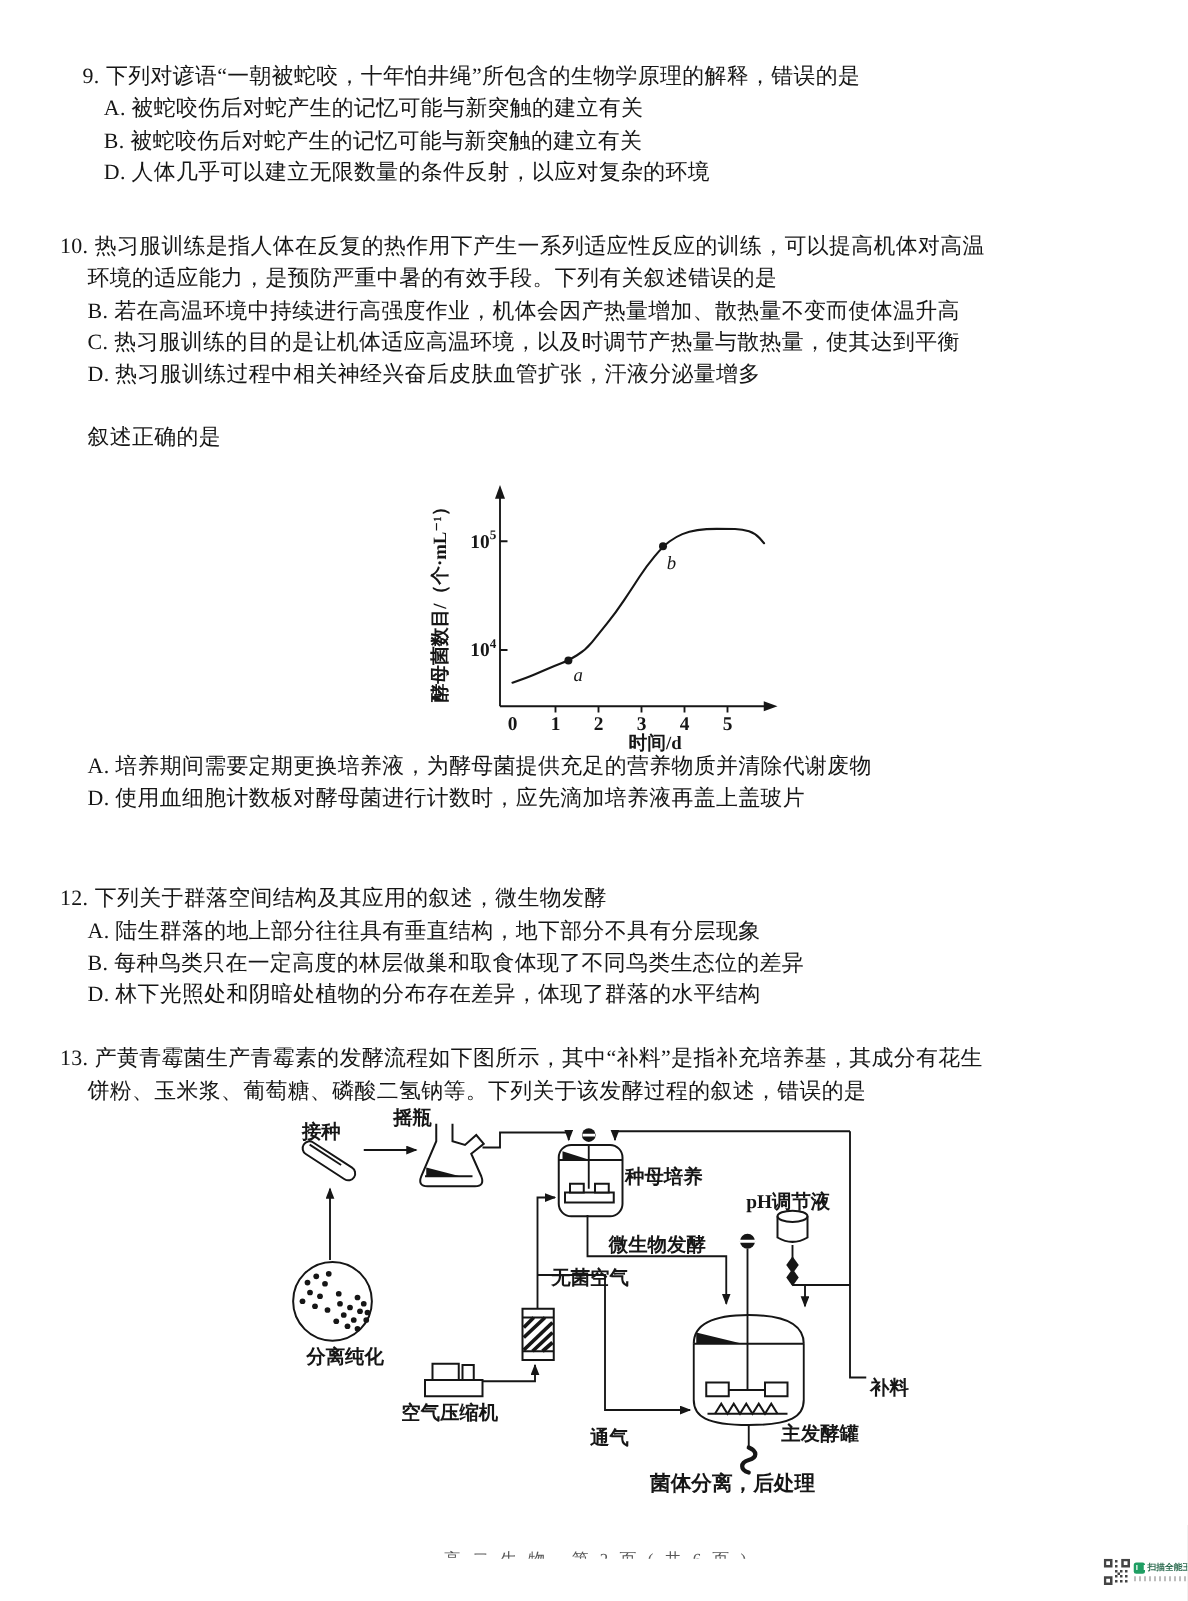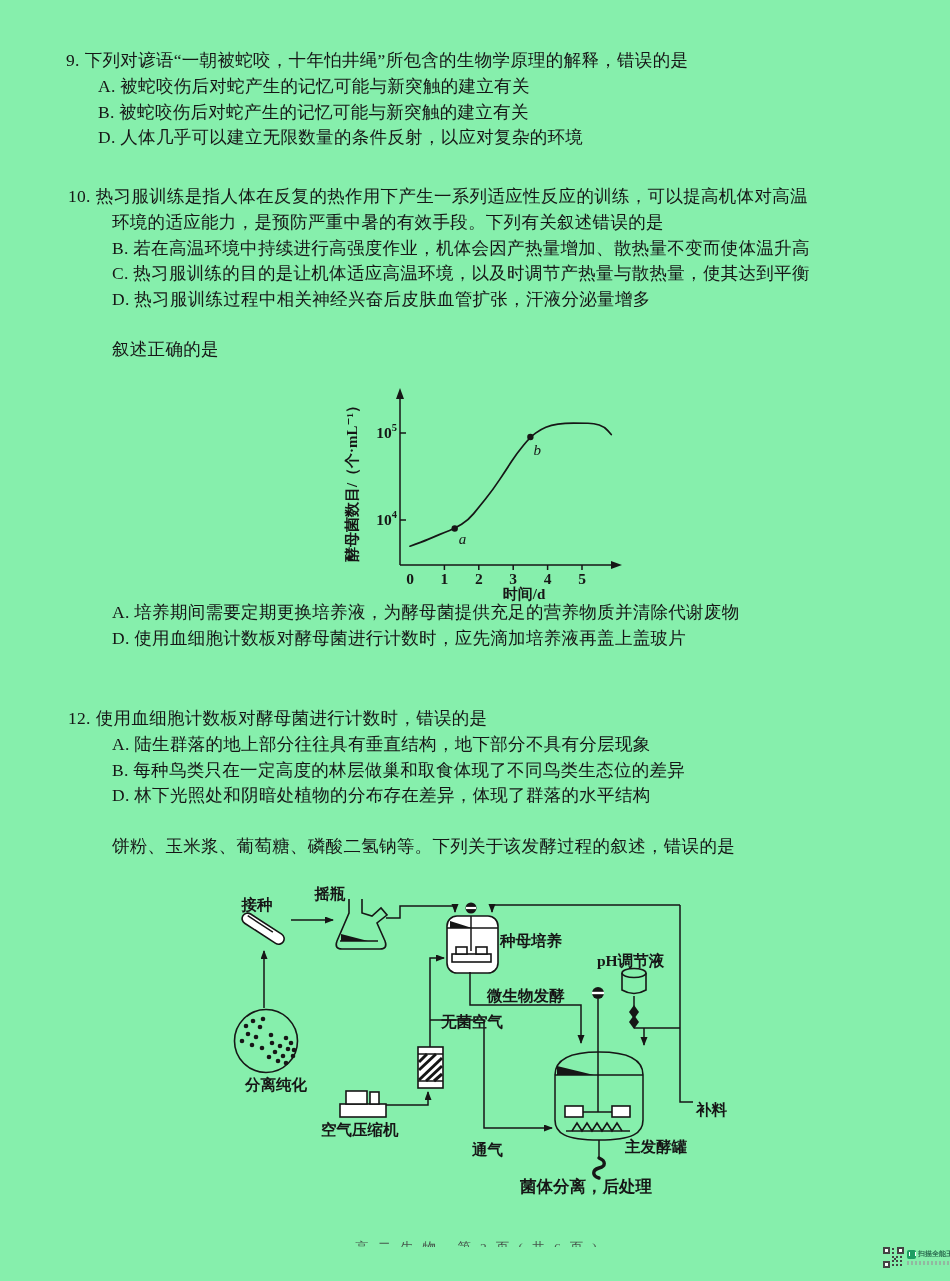--- a/index.html
+++ b/index.html
@@ -1,22 +1,22 @@
 <!DOCTYPE html>
 <html><head>
 <meta charset="utf-8">
 <style>
   html,body{margin:0;padding:0;background:#e8e8e8;}
-  .page{position:relative;width:950px;height:1281px;background:#86efac;overflow:hidden;
+  .page{position:relative;width:950px;height:1281px;background:#ffffff;overflow:hidden;
         font-family:"Liberation Serif","DejaVu Serif",serif;color:#161616;}
-  .qblock{position:absolute;left:68px;width:860px;}
+  .qblock{position:absolute;left:48px;width:860px;}
   .qline{line-height:25.8px;font-size:17.5px;white-space:nowrap;letter-spacing:.3px;}
   .qline .qnum{margin-right:5px;}
-  .qline.cont,.qline.opt{margin-left:44px;}
-  .q9 .qline.cont,.q9 .qline.opt{margin-left:32px;}
+  .qline.cont,.qline.opt{margin-left:22px;}
+  .q9 .qline.cont,.q9 .qline.opt{margin-left:17px;}
   svg text{font-family:"Liberation Serif","DejaVu Serif",serif;fill:#161616;}
   .tick{font-size:15.5px;text-anchor:middle;font-weight:600;}
   .yt{text-anchor:end;}
   .sup{font-size:10.5px;}
   .alabel{font-size:15px;text-anchor:middle;font-weight:600;}
   .ptlabel{font-size:15px;font-style:italic;}
   .ax{stroke:#161616;stroke-width:1.5;}
   .axh{fill:#161616;}
   .curve{fill:none;stroke:#161616;stroke-width:1.7;stroke-linejoin:round;stroke-linecap:round;}
   .ln{fill:none;stroke:#161616;stroke-width:1.5;stroke-linejoin:miter;}
@@ -91,27 +91,28 @@
       <circle cx="530.4" cy="436.9809016787787" r="3.2" fill="#161616"></circle>
       <text x="533.4" y="454.9809016787787" class="ptlabel">b</text>
     </svg>
 
   <div class="qblock" style="top:600px">
     <div class="qline opt">A. 培养期间需要定期更换培养液，为酵母菌提供充足的营养物质并清除代谢废物</div>
     <div class="qline opt">D. 使用血细胞计数板对酵母菌进行计数时，应先滴加培养液再盖上盖玻片</div>
   </div>
 
   <div class="qblock" style="top:706px">
-    <div class="qline first"><span class="qnum">12.</span><span>使用血细胞计数板对酵母菌进行计数时，错误的是</span></div>
+    <div class="qline first"><span class="qnum">12.</span><span>下列关于群落空间结构及其应用的叙述，微生物发酵</span></div>
     <div class="qline opt">A. 陆生群落的地上部分往往具有垂直结构，地下部分不具有分层现象</div>
     <div class="qline opt">B. 每种鸟类只在一定高度的林层做巢和取食体现了不同鸟类生态位的差异</div>
     <div class="qline opt">D. 林下光照处和阴暗处植物的分布存在差异，体现了群落的水平结构</div>
   </div>
 
   <div class="qblock" style="top:834px">
+    <div class="qline first"><span class="qnum">13.</span><span>产黄青霉菌生产青霉素的发酵流程如下图所示，其中“补料”是指补充培养基，其成分有花生</span></div>
     <div class="qline cont">饼粉、玉米浆、葡萄糖、磷酸二氢钠等。下列关于该发酵过程的叙述，错误的是</div>
   </div>
 
   <svg style="position:absolute;left:180px;top:885px" width="570" height="325" viewBox="180 885 570 325">
     <defs>
       <marker id="ah" markerWidth="10" markerHeight="10" refX="8" refY="3.5" orient="auto" markerUnits="userSpaceOnUse">
         <path d="M0,0 L9,3.5 L0,7 Z" fill="#161616"></path>
       </marker>
     </defs>
 

